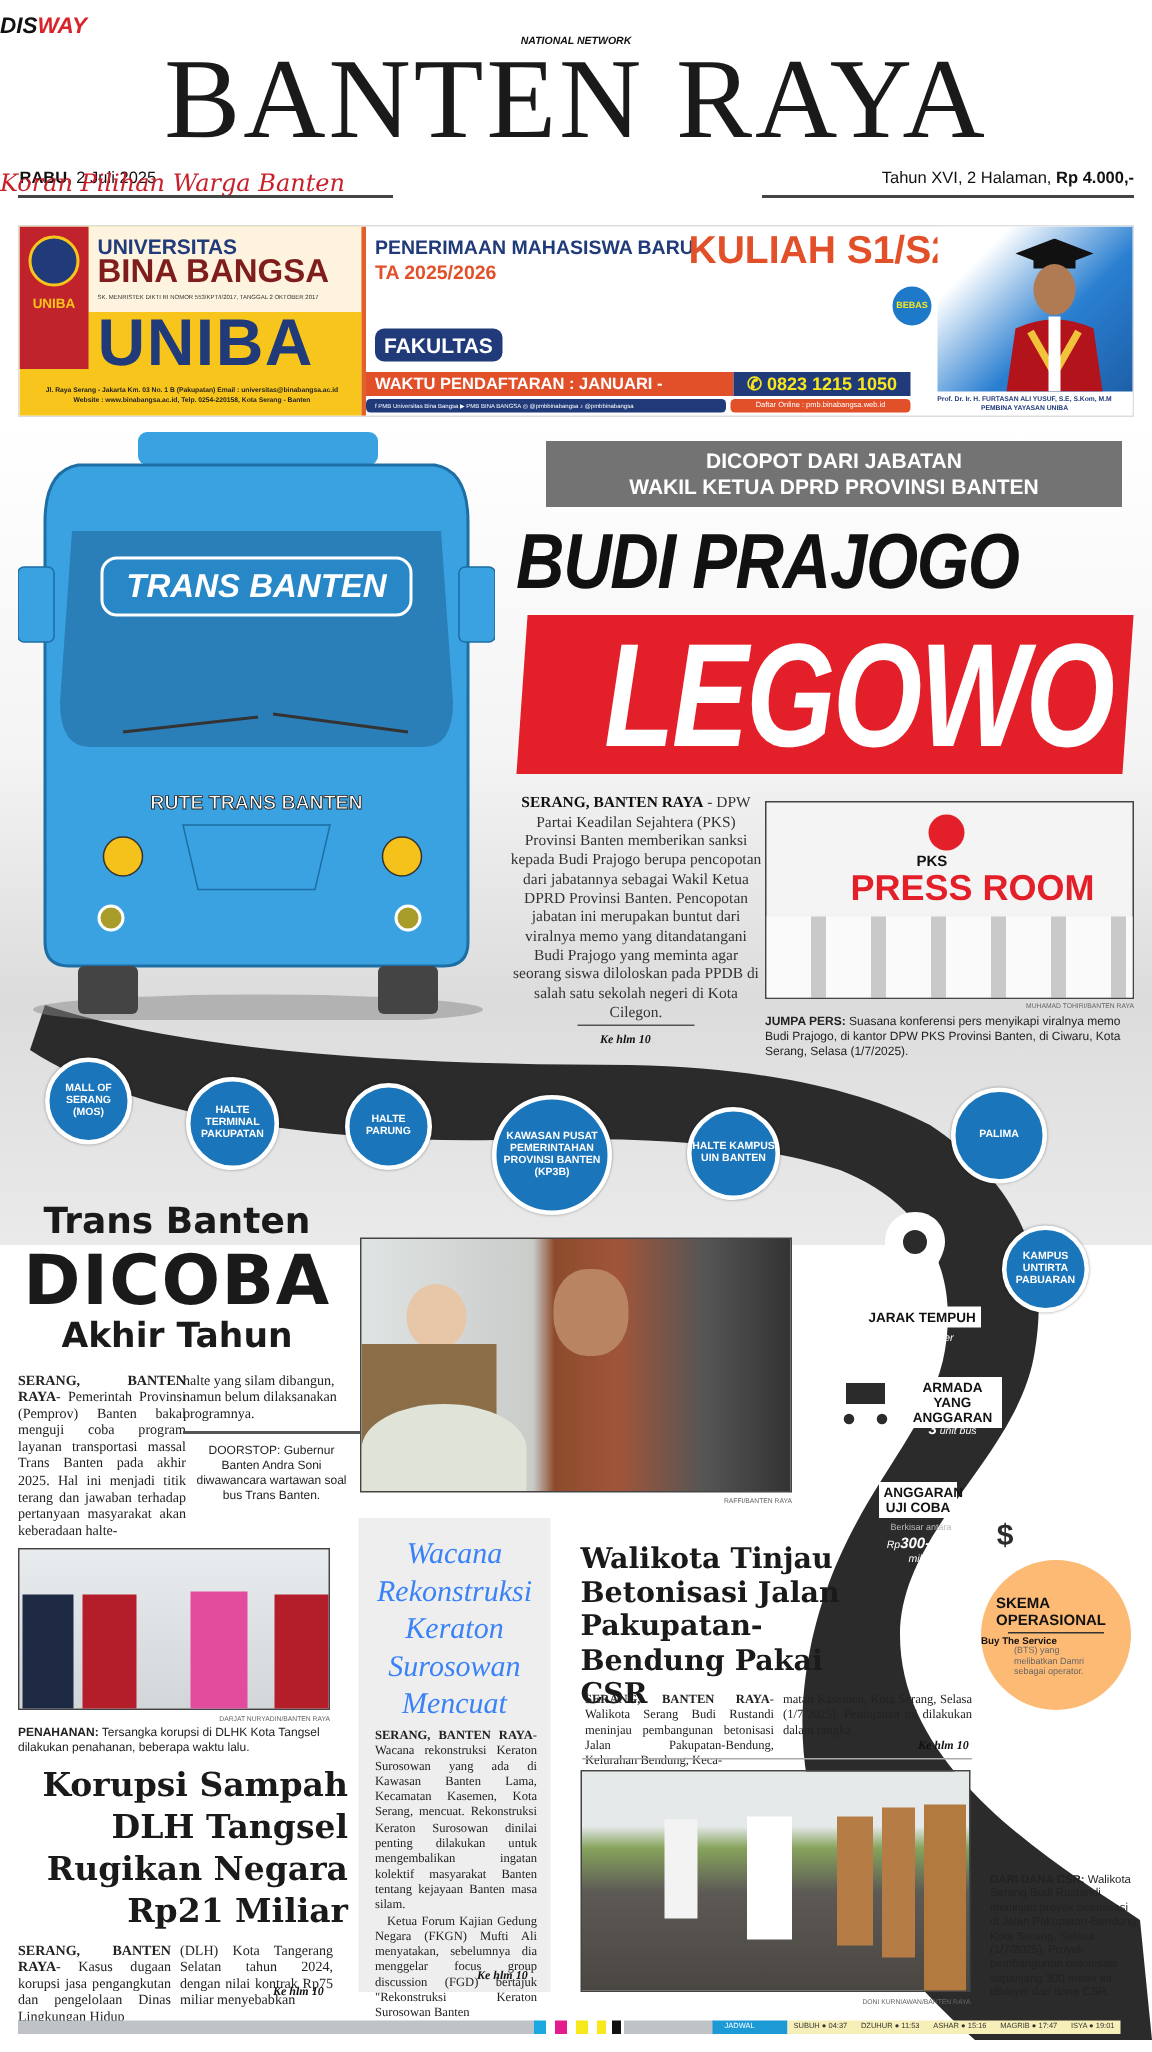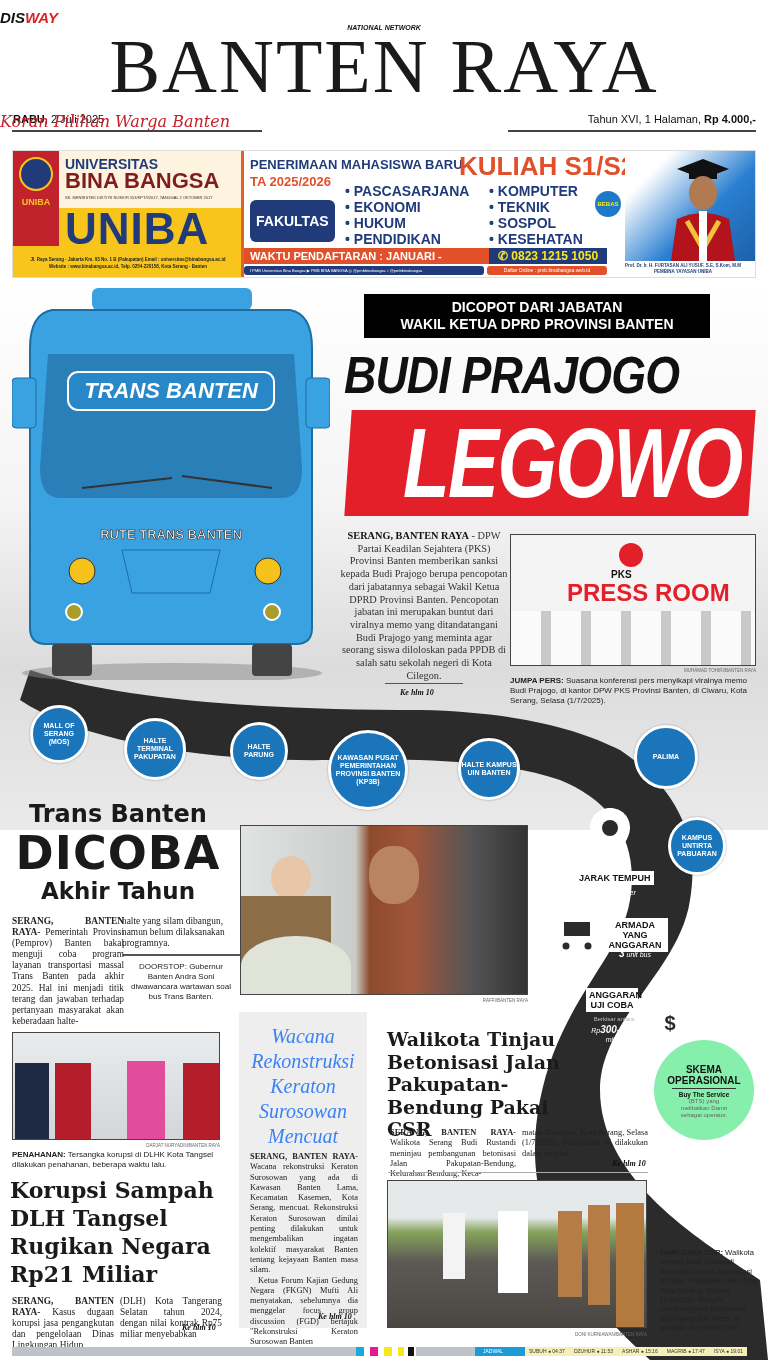--- a/index.html
+++ b/index.html
@@ -25,33 +25,33 @@
 .ad-logo .lt{position:absolute;left:0;top:46px;width:46px;text-align:center;font-family:"Liberation Sans",sans-serif;font-size:9px;font-weight:700;color:#f8c51c}
 .ad-univ{left:52px;top:6px;font-family:"Liberation Sans",sans-serif;font-weight:700;color:#213b7a;font-size:14px;line-height:14px}
 .ad-bina{left:52px;top:19px;font-family:"Liberation Sans",sans-serif;font-weight:700;color:#7f1d1d;font-size:22px;line-height:22px}
 .ad-sk{left:52px;top:44px;font-family:"Liberation Sans",sans-serif;font-size:4px;color:#333}
 .ad-uniba{left:52px;top:56px;font-family:"Liberation Sans",sans-serif;font-weight:700;color:#213b7a;font-size:44px;line-height:44px;letter-spacing:1px}
 .ad-addr{left:4px;top:105px;width:222px;text-align:center;font-family:"Liberation Sans",sans-serif;font-size:4.5px;color:#222;line-height:7px;font-weight:700}
 .ad-sep{left:228px;top:0;width:3px;height:128px;background:#e2612a}
 .ad-pen{left:237px;top:6px;font-family:"Liberation Sans",sans-serif;font-weight:700;color:#213b7a;font-size:13px}
 .ad-kuliah{left:446px;top:0px;font-family:"Liberation Sans",sans-serif;font-weight:900;color:#e2502a;font-size:26px}
 .ad-ta{left:237px;top:23px;font-family:"Liberation Sans",sans-serif;font-weight:700;color:#e2502a;font-size:13px}
-.ad-fak{left:237px;top:49px;background:#213b7a;color:#fff;border-radius:6px;padding:13px 6px;font-family:"Liberation Sans",sans-serif;font-weight:700;font-size:14px}
+.ad-fak{left:237px;top:68px;background:#213b7a;color:#fff;border-radius:6px;padding:3px 6px;font-family:"Liberation Sans",sans-serif;font-weight:700;font-size:14px}
 .ad-list{font-family:"Liberation Sans",sans-serif;font-weight:700;color:#213b7a;font-size:14px;line-height:16px}
 .ad-waktu{left:231px;top:97px;width:245px;height:16px;background:#e2502a;color:#fff;font-family:"Liberation Sans",sans-serif;font-weight:700;font-size:11px;padding-left:6px;line-height:16px}
 .ad-phone{left:476px;top:97px;width:118px;height:16px;background:#213b7a;color:#f8e71c;font-family:"Liberation Sans",sans-serif;font-weight:700;font-size:12px;text-align:center;line-height:16px}
 .ad-social{left:231px;top:115px;width:240px;height:9px;background:#213b7a;color:#fff;font-family:"Liberation Sans",sans-serif;font-size:4px;line-height:9px;padding-left:6px;border-radius:3px}
 .ad-daftar{left:474px;top:115px;width:120px;height:9px;background:#e2502a;color:#fff;font-family:"Liberation Sans",sans-serif;font-size:5px;line-height:9px;text-align:center;border-radius:3px}
 .ad-bebas{left:582px;top:40px;width:26px;height:26px;border-radius:50%;background:#1e7ac9;color:#f8e71c;font-family:"Liberation Sans",sans-serif;font-size:6px;font-weight:700;text-align:center;line-height:26px}
 .ad-prof-bg{left:612px;top:0;width:132px;height:110px;background:linear-gradient(135deg,#fff 20%,#2a7fd1 60%,#1d5fa8)}
 .ad-prof{left:650px;top:8px;width:80px;height:102px}
 .ad-profname{left:596px;top:112px;width:148px;text-align:center;font-family:"Liberation Sans",sans-serif;font-size:4.5px;font-weight:700;color:#213b7a;line-height:6px;background:#fff}
 
 .hero{left:0;top:282px;width:768px;height:548px;background:linear-gradient(180deg,#fff 0%,#f4f4f4 40%,#dcdcdc 70%,#eaeaea 100%)}
-.kicker{left:364px;top:294px;width:346px;height:44px;background:#000000;color:#fff;font-family:"Liberation Sans",sans-serif;font-weight:700;font-size:14px;line-height:17px;text-align:center;padding-top:5px}
+.kicker{left:364px;top:294px;width:384px;height:44px;background:#737373;color:#fff;font-family:"Liberation Sans",sans-serif;font-weight:700;font-size:14px;line-height:17px;text-align:center;padding-top:5px}
 .headline1{left:344px;top:345px;width:420px;font-family:"Liberation Sans",sans-serif;font-weight:900;font-style:italic;font-size:52px;line-height:60px;color:#111;transform:scaleX(0.86);transform-origin:left;letter-spacing:-1px;white-space:nowrap}
 .legowo-box{left:348px;top:410px;width:404px;height:106px;background:#e3202a;transform:skewX(-4deg)}
 .headline2{left:360px;top:408px;width:390px;text-align:center;font-family:"Liberation Sans",sans-serif;font-weight:900;font-style:italic;font-size:98px;line-height:110px;color:#fff;transform:scaleX(0.78);transform-origin:center;letter-spacing:-2px}
 .lead{left:340px;top:530px;width:168px;text-align:center;font-size:10.3px;line-height:12.7px;color:#333}
 .lead b{color:#111}
 .lead-rule{left:385px;top:683px;width:78px;height:1px;background:#555}
 .kehlm{font-style:italic;font-weight:700;font-size:8px;font-family:"Liberation Serif",serif}
 .photo{background:#999;border:1px solid #444;overflow:hidden}
 .credit{font-family:"Liberation Sans",sans-serif;font-size:4.5px;color:#666;text-align:right}
 .caption{font-family:"Liberation Sans",sans-serif;font-size:8px;line-height:10px;color:#222}
@@ -61,42 +61,42 @@
 
 .bus{left:12px;top:288px;width:318px;height:392px}
 
 .tb-h1{left:0;width:236px;top:800px;text-align:center;font-family:"DejaVu Sans",sans-serif;font-weight:700;font-size:24px;color:#1a1a1a}
 .tb-h2{left:0;width:236px;top:826px;text-align:center;font-family:"DejaVu Sans",sans-serif;font-weight:700;font-size:46px;line-height:54px;color:#1a1a1a;letter-spacing:1px}
 .tb-h3{left:0;width:236px;top:878px;text-align:center;font-family:"DejaVu Sans",sans-serif;font-weight:700;font-size:23px;color:#1a1a1a}
 .body{font-size:9.4px;line-height:11.1px;color:#222;text-align:justify}
 .body b{font-weight:700}
 .wacana-box{left:239px;top:1012px;width:128px;height:316px;background:#eeeeee}
 .wacana-h{left:239px;width:128px;top:1024px;text-align:center;font-family:"Liberation Serif",serif;font-style:italic;font-size:20px;line-height:25px;color:#3b82f6}
-.kor-h{left:10px;width:222px;top:1176px;text-align:left;font-family:"DejaVu Serif",serif;font-weight:700;font-size:22px;line-height:28px;color:#1a1a1a}
+.kor-h{left:10px;width:222px;top:1176px;text-align:right;font-family:"DejaVu Serif",serif;font-weight:700;font-size:22px;line-height:28px;color:#1a1a1a}
 .wal-h{left:387px;top:1028px;width:200px;font-family:"DejaVu Serif",serif;font-weight:700;font-size:19px;line-height:22.5px;color:#1a1a1a}
 .info-label{background:#fff;color:#111;font-family:"Liberation Sans",sans-serif;font-weight:700;font-size:9px;line-height:10px;text-align:center;padding:2px 3px}
 .info-val{color:#fff;font-family:"Liberation Sans",sans-serif;font-style:italic;font-size:7px;text-align:center}
 .info-val b{font-size:10px}
-.skema{left:654px;top:1040px;width:100px;height:100px;border-radius:50%;background:#86efac;text-align:center;font-family:"Liberation Sans",sans-serif}
+.skema{left:654px;top:1040px;width:100px;height:100px;border-radius:50%;background:#fdba74;font-family:"Liberation Sans",sans-serif}
 
 .footbar{left:12px;top:1347px;width:345px;height:9px;background:#bfc2c6}
 .swatch{top:1347px;width:8px;height:9px}
 .salat{left:475px;top:1347px;height:9px;font-family:"Liberation Sans",sans-serif;font-size:5px;line-height:9px;display:flex}
 .salat .lbl{background:#1b9ad6;color:#fff;padding:0 8px;width:50px}
 .salat .times{background:#f6efb8;color:#333;padding:0 4px;width:222px;display:flex;justify-content:space-between}
 </style>
 </head>
 <body>
 
 <div class="abs disway"><span>DIS</span><span class="way">WAY</span></div>
 <div class="abs network">NATIONAL NETWORK</div>
 <div class="abs title">BANTEN RAYA</div>
 <div class="abs dateline"><b>RABU,</b> <span>2 Juli 2025</span></div>
 <div class="abs tagline">Koran Pilihan Warga Banten</div>
-<div class="abs edition"><span>Tahun XVI, 1 Halaman,</span> <b>Rp 4.000,-</b></div>
+<div class="abs edition"><span>Tahun XVI, 2 Halaman,</span> <b>Rp 4.000,-</b></div>
 <div class="abs rule1"></div>
 <div class="abs rule2"></div>
 
 <div class="abs ad">
   <div class="abs ad-left"></div>
   <div class="abs ad-left-top"></div>
   <div class="abs ad-logo">
     <div class="emb"></div>
     <div class="lt">UNIBA</div>
   </div>
@@ -106,32 +106,20 @@
   <div class="abs ad-uniba">UNIBA</div>
   <div class="abs ad-addr">
       <div>Jl. Raya Serang - Jakarta Km. 03 No. 1 B (Pakupatan) Email : universitas@binabangsa.ac.id</div>
       <div>Website : www.binabangsa.ac.id, Telp. 0254-220158, Kota Serang - Banten</div>
     </div>
   <div class="abs ad-sep"></div>
   <div class="abs ad-pen">PENERIMAAN MAHASISWA BARU</div>
   <div class="abs ad-kuliah">KULIAH S1/S2</div>
   <div class="abs ad-ta">TA 2025/2026</div>
   <div class="abs ad-fak">FAKULTAS</div>
-  <div class="abs ad-list" style="left:332px;top:32px">
-    <div>• PASCASARJANA</div>
-      <div>• EKONOMI</div>
-      <div>• HUKUM</div>
-      <div>• PENDIDIKAN</div>
-  </div>
-  <div class="abs ad-list" style="left:476px;top:32px">
-    <div>• KOMPUTER</div>
-      <div>• TEKNIK</div>
-      <div>• SOSPOL</div>
-      <div>• KESEHATAN</div>
-  </div>
   <div class="abs ad-prof-bg"></div>
   <div class="abs ad-bebas">BEBAS</div>
   <svg class="abs ad-prof" viewBox="0 0 80 102">
     <polygon points="14,10 40,0 66,10 40,20" fill="#111"></polygon>
     <rect x="26" y="12" width="28" height="8" fill="#111"></rect>
     <ellipse cx="40" cy="34" rx="14" ry="17" fill="#b07a52"></ellipse>
     <path d="M8,102 L14,60 Q40,48 66,60 L72,102 Z" fill="#b3141c"></path>
     <path d="M24,62 L40,90 L56,62" fill="none" stroke="#f2c23a" stroke-width="5"></path>
     <rect x="36" y="52" width="8" height="50" fill="#fff"></rect>
   </svg>

